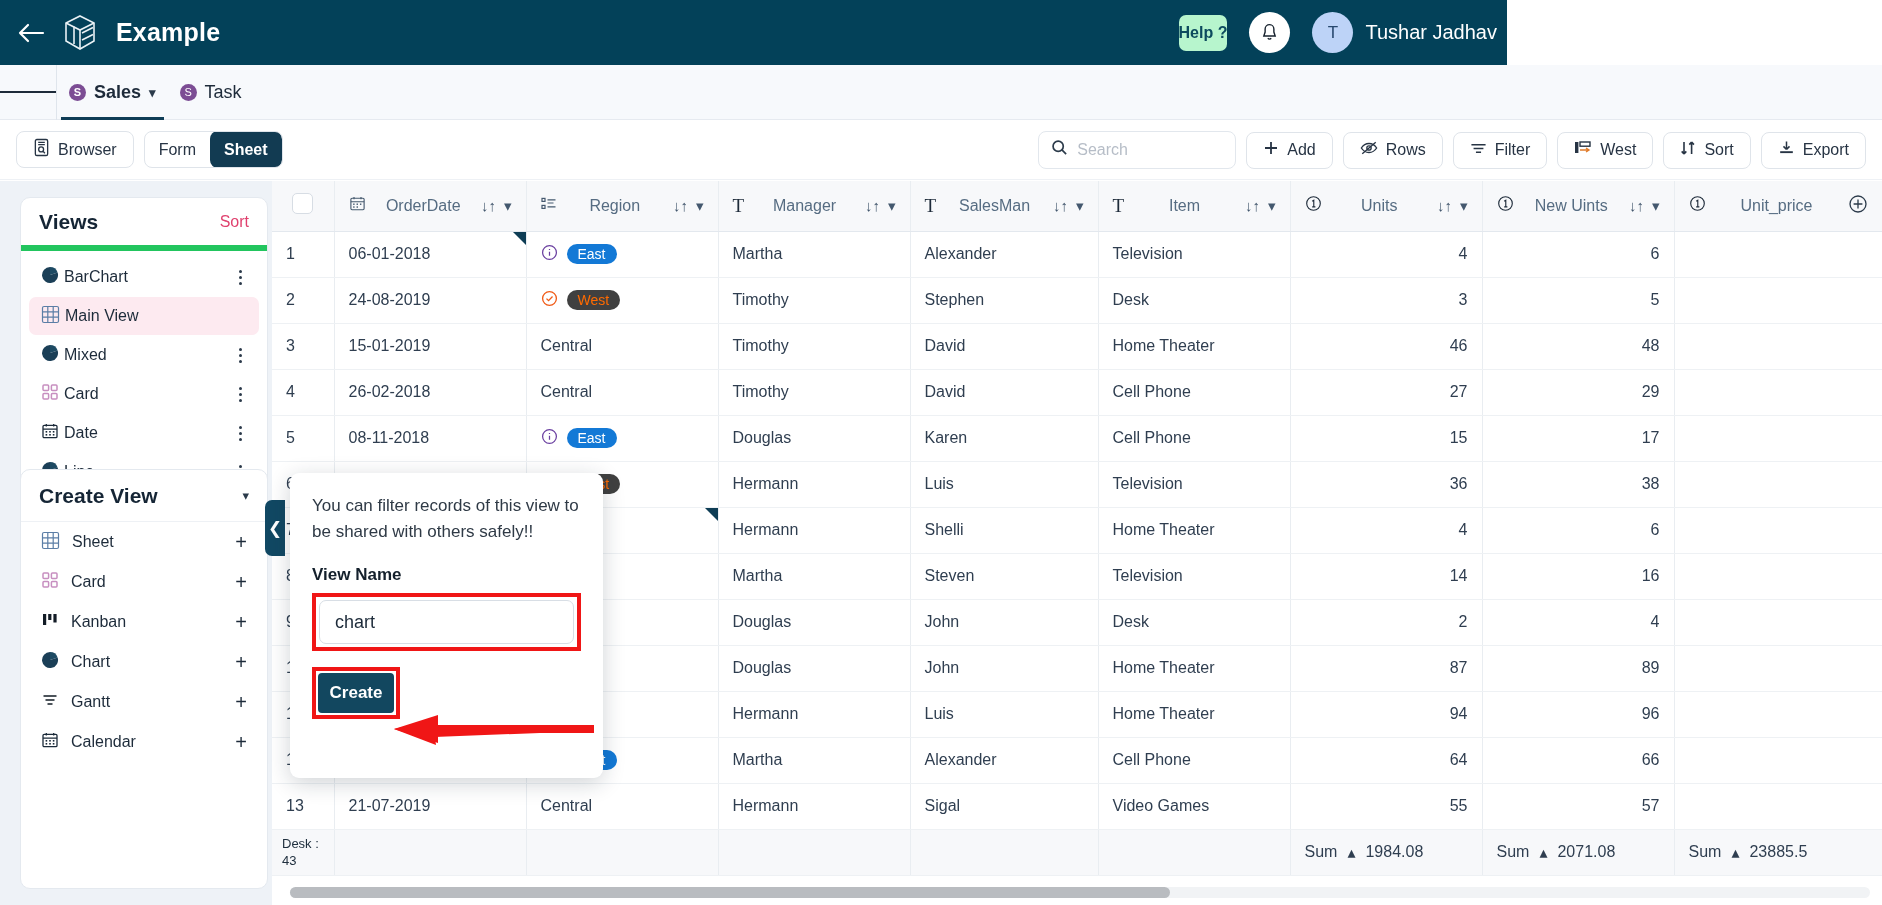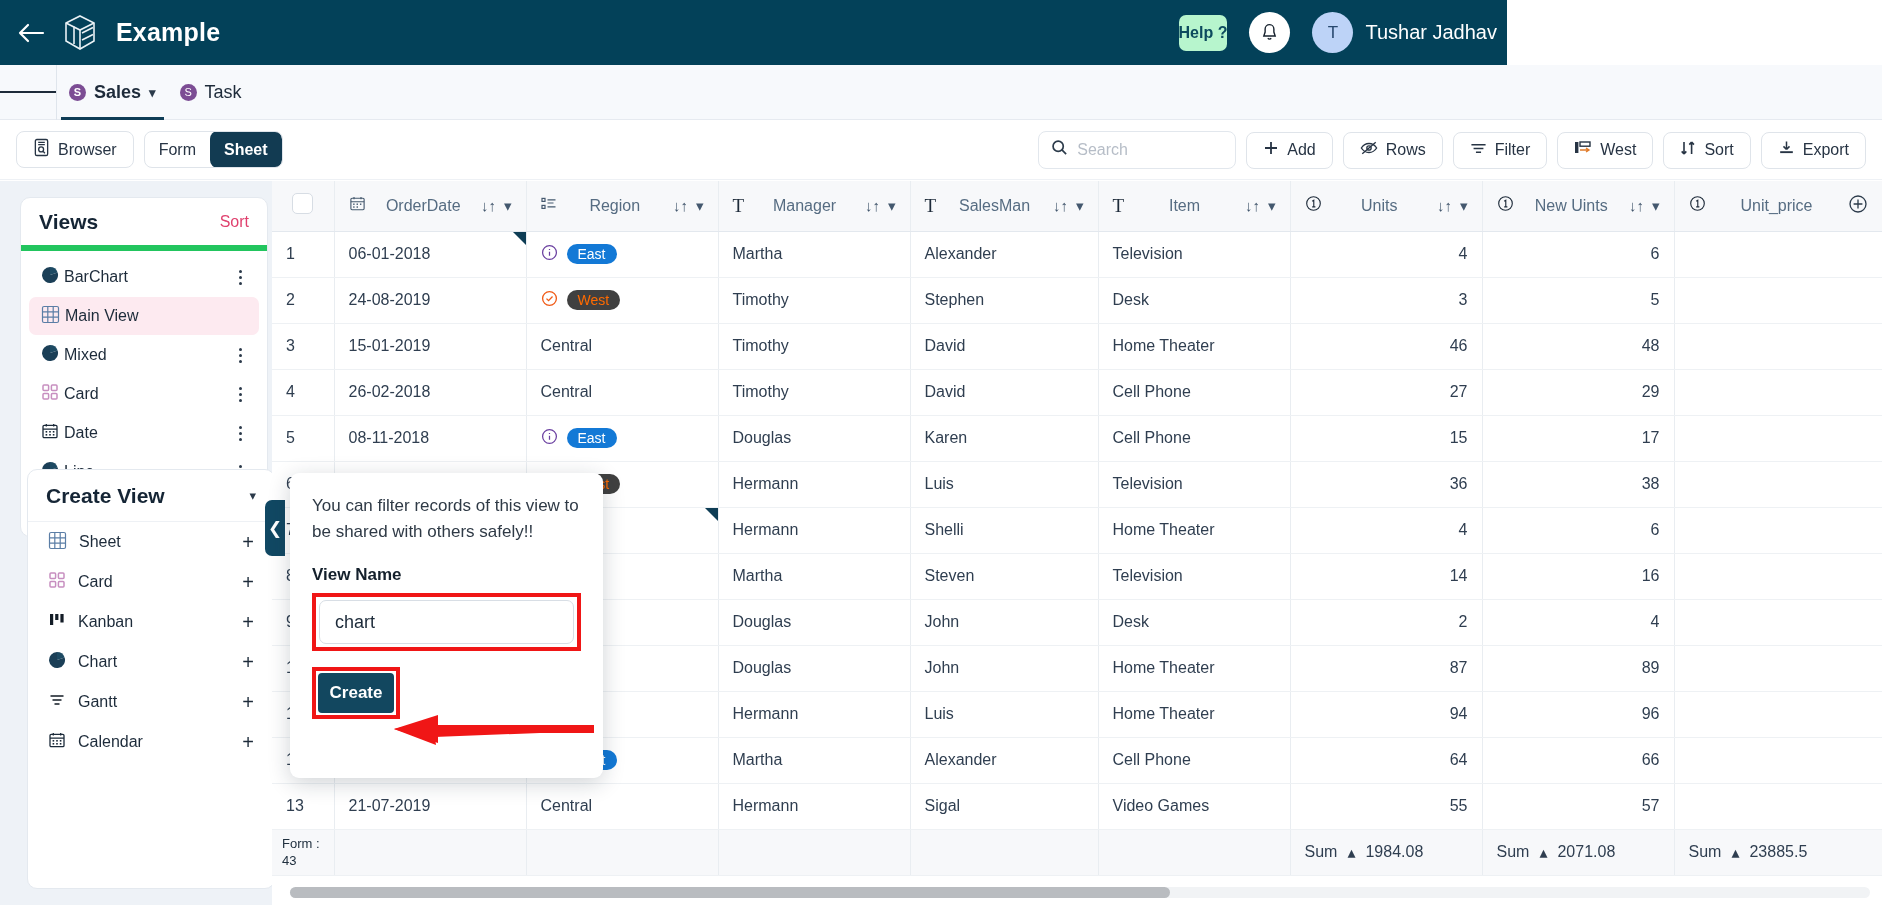--- a/index.html
+++ b/index.html
@@ -119,21 +119,21 @@
     height: 38px; display: flex; align-items: center; gap: 5px;
     margin: 1px 8px; padding: 0 12px; border-radius: 7px; cursor: pointer;
     font-size: 16px; color: #1d2b3a;
   }
   .view-item.active { background: #fdeaf0; }
   .view-item .label { flex: 1; }
   .kebab { color:#2b3a4a; font-size: 16px; letter-spacing: 0; line-height: 4px; text-align:center; width: 14px; cursor:pointer;}
   .kebab i { display:block; width:3px; height:3px; background:#2b3a4a; border-radius:50%; margin: 3px auto; font-style:normal;}
 
   .create-card {
-    position: absolute; left: 27px; top: 288px; width: 248px; height: 420px;
+    position: absolute; left: 20px; top: 288px; width: 248px; height: 420px;
     background: #ffffff; border: 1px solid #e4e9ef; border-radius: 10px;
     overflow: hidden;
   }
   .create-head {
     height: 52px; display:flex; align-items:center; justify-content:space-between;
     padding: 0 18px; border-bottom: 1px solid #eef1f5;
   }
   .create-head .t { font-size: 21px; font-weight: bold; color:#152535; }
   .create-item {
     height: 40px; display:flex; align-items:center; gap: 12px; padding: 0 20px;
@@ -880,21 +880,21 @@
           <td>Sigal</td>
           <td>Video Games</td>
           <td class="num">55</td>
           <td class="num">57</td>
           <td class="num"></td>
         </tr>
       </tbody>
     <tfoot>
       <tr class="sumrow">
         <td style="padding:0 10px;">
-          <div class="rows-label">Form :</div>
+          <div class="rows-label">Desk :</div>
           <div class="rows-label">43</div>
         </td>
         <td></td>
         <td></td>
         <td></td>
         <td></td>
         <td></td>
         <td>
           <div class="sumcell">
             <span>Sum</span>

